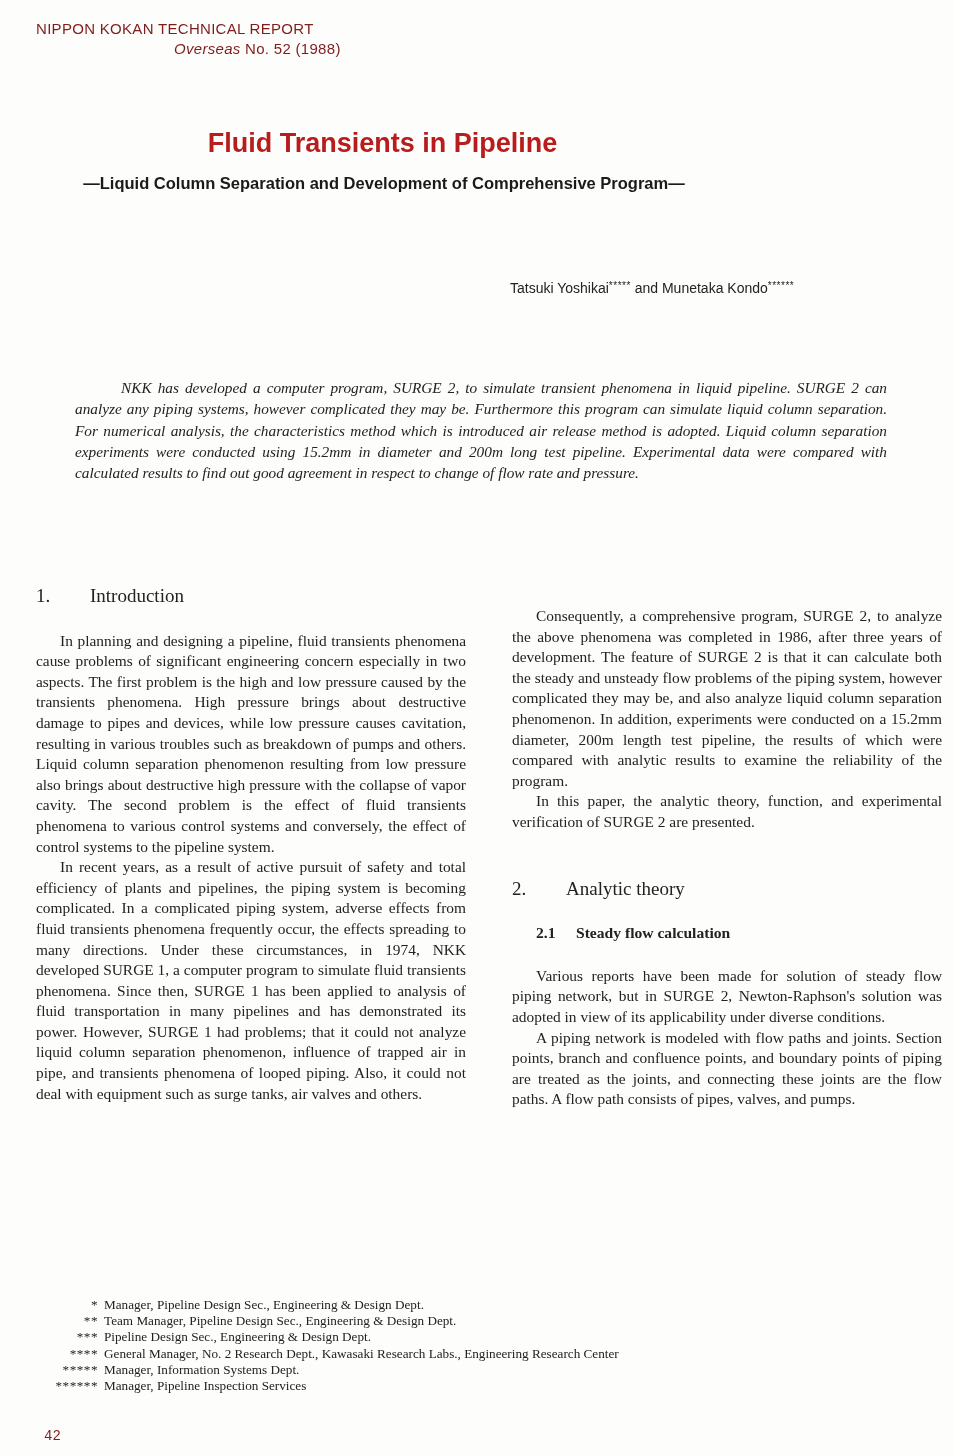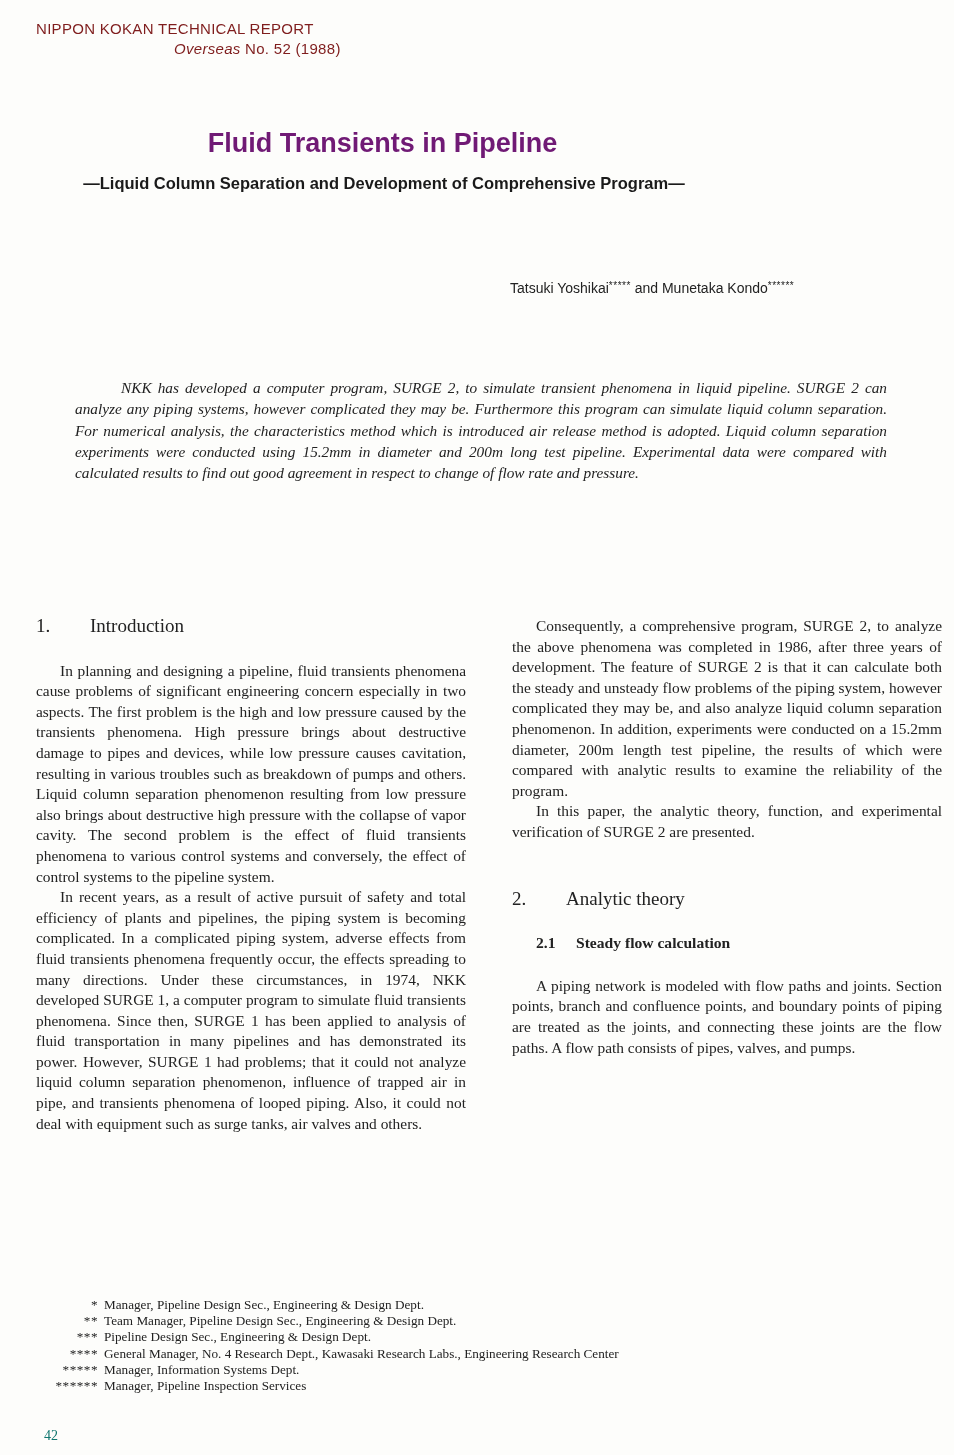--- a/index.html
+++ b/index.html
@@ -4,38 +4,38 @@
 <style>
   html, body { margin: 0; padding: 0; }
   body {
     width: 954px; height: 1455px; position: relative; overflow: hidden;
     background: #fdfdfb; color: #1c1c1c;
     font-family: "Liberation Serif", serif;
   }
   .journal { position: absolute; left: 36px; top: 19px; font-family: "Liberation Sans", sans-serif; font-size: 15px; letter-spacing: 0.3px; color: #7f1d1d; line-height: 20px; }
   .journal .l2 { padding-left: 138px; }
   .journal .it { font-style: italic; }
-  .title { position: absolute; left: 0; width: 765px; top: 128px; text-align: center; font-family: "Liberation Sans", sans-serif; font-weight: bold; font-size: 27px; color: #701a75; }
+  .title { position: absolute; left: 0; width: 765px; top: 128px; text-align: center; font-family: "Liberation Sans", sans-serif; font-weight: bold; font-size: 27px; color: #b91c1c; }
   .subtitle { position: absolute; left: 0; width: 768px; top: 174px; text-align: center; font-family: "Liberation Sans", sans-serif; font-weight: bold; font-size: 16.5px; color: #1a1a1a; }
   .authors { position: absolute; left: 510px; top: 276px; font-family: "Liberation Sans", sans-serif; font-size: 14px; line-height: 19px; color: #222; }
   .authors sup { font-size: 10px; vertical-align: 4px; letter-spacing: 0.5px; }
   .abstract { position: absolute; left: 75px; width: 812px; top: 377px; font-style: italic; font-size: 15.3px; line-height: 21.3px; text-align: justify; text-indent: 46px; color: #222; }
-  .col { position: absolute; width: 430px; font-size: 15.4px; line-height: 20.6px; text-align: justify; color: #222; margin-top: 30px; }
+  .col { position: absolute; width: 430px; font-size: 15.4px; line-height: 20.6px; text-align: justify; color: #222; }
   .col-left { left: 36px; top: 586px; }
-  .col-right { left: 512px; top: 586px; }
+  .col-right { left: 512px; top: 606px; }
   .col p { margin: 0; text-indent: 24px; }
   .h1 { font-size: 19px; font-weight: normal; margin: 0 0 24px 0; text-indent: 0 !important; }
   .h1 .num { display: inline-block; width: 54px; }
   .h2 { font-size: 15.6px; font-weight: bold; margin: 14px 0 22px 24px; text-indent: 0 !important; }
   .h2 .num { display: inline-block; width: 40px; }
   .section2 { margin-top: 46px; }
   .footnotes { position: absolute; left: 40px; top: 1297px; font-size: 13.2px; line-height: 16.2px; color: #222; }
   .fn { display: flex; }
   .fn .mark { width: 58px; text-align: right; padding-right: 6px; letter-spacing: 0.5px; }
-  .pageno { position: absolute; left: 44px; top: 1428px; font-family: Liberation Serif, serif; font-size: 14px; color: #0f766e; }
+  .pageno { position: absolute; left: 44px; top: 1428px; font-family: Liberation Mono, monospace; font-size: 14px; color: #7f1d1d; }
   .ital { font-style: italic; font-weight: bold; }
 </style>
 </head>
 <body>
 
 <div class="journal">
   <div>NIPPON KOKAN TECHNICAL REPORT</div>
   <div class="l2">
     <span class="it">Overseas</span>
     <span>No. 52 (1988)</span>
@@ -64,39 +64,40 @@
 <div class="col col-right">
   <p>Consequently, a comprehensive program, SURGE 2, to analyze the above phenomena was completed in 1986, after three years of development. The feature of SURGE 2 is that it can calculate both the steady and unsteady flow problems of the piping system, however complicated they may be, and also analyze liquid column separation phenomenon. In addition, experiments were conducted on a 15.2mm diameter, 200m length test pipeline, the results of which were compared with analytic results to examine the reliability of the program.</p>
   <p>In this paper, the analytic theory, function, and experimental verification of SURGE 2 are presented.</p>
 
   <div class="h1 section2">
     <span class="num">2.</span><span>Analytic theory</span>
   </div>
   <div class="h2">
     <span class="num">2.1</span><span>Steady flow calculation</span>
   </div>
+  <p>Various reports have been made for solution of steady flow piping network, but in SURGE 2, Newton-Raphson's solution was adopted in view of its applicability under diverse conditions.</p>
   <p>A piping network is modeled with flow paths and joints. Section points, branch and confluence points, and boundary points of piping are treated as the joints, and connecting these joints are the flow paths. A flow path consists of pipes, valves, and pumps.</p>
 </div>
 
 <div class="footnotes">
   <div class="fn">
       <span class="mark">*</span>
       <span>Manager, Pipeline Design Sec., Engineering &amp; Design Dept.</span>
     </div>
   <div class="fn">
       <span class="mark">**</span>
       <span>Team Manager, Pipeline Design Sec., Engineering &amp; Design Dept.</span>
     </div>
   <div class="fn">
       <span class="mark">***</span>
       <span>Pipeline Design Sec., Engineering &amp; Design Dept.</span>
     </div>
   <div class="fn">
       <span class="mark">****</span>
-      <span>General Manager, No. 4 Research Dept., Kawasaki Research Labs., Engineering Research Center</span>
+      <span>General Manager, No. 2 Research Dept., Kawasaki Research Labs., Engineering Research Center</span>
     </div>
   <div class="fn">
       <span class="mark">*****</span>
       <span>Manager, Information Systems Dept.</span>
     </div>
   <div class="fn">
       <span class="mark">******</span>
       <span>Manager, Pipeline Inspection Services</span>
     </div>
 </div>

